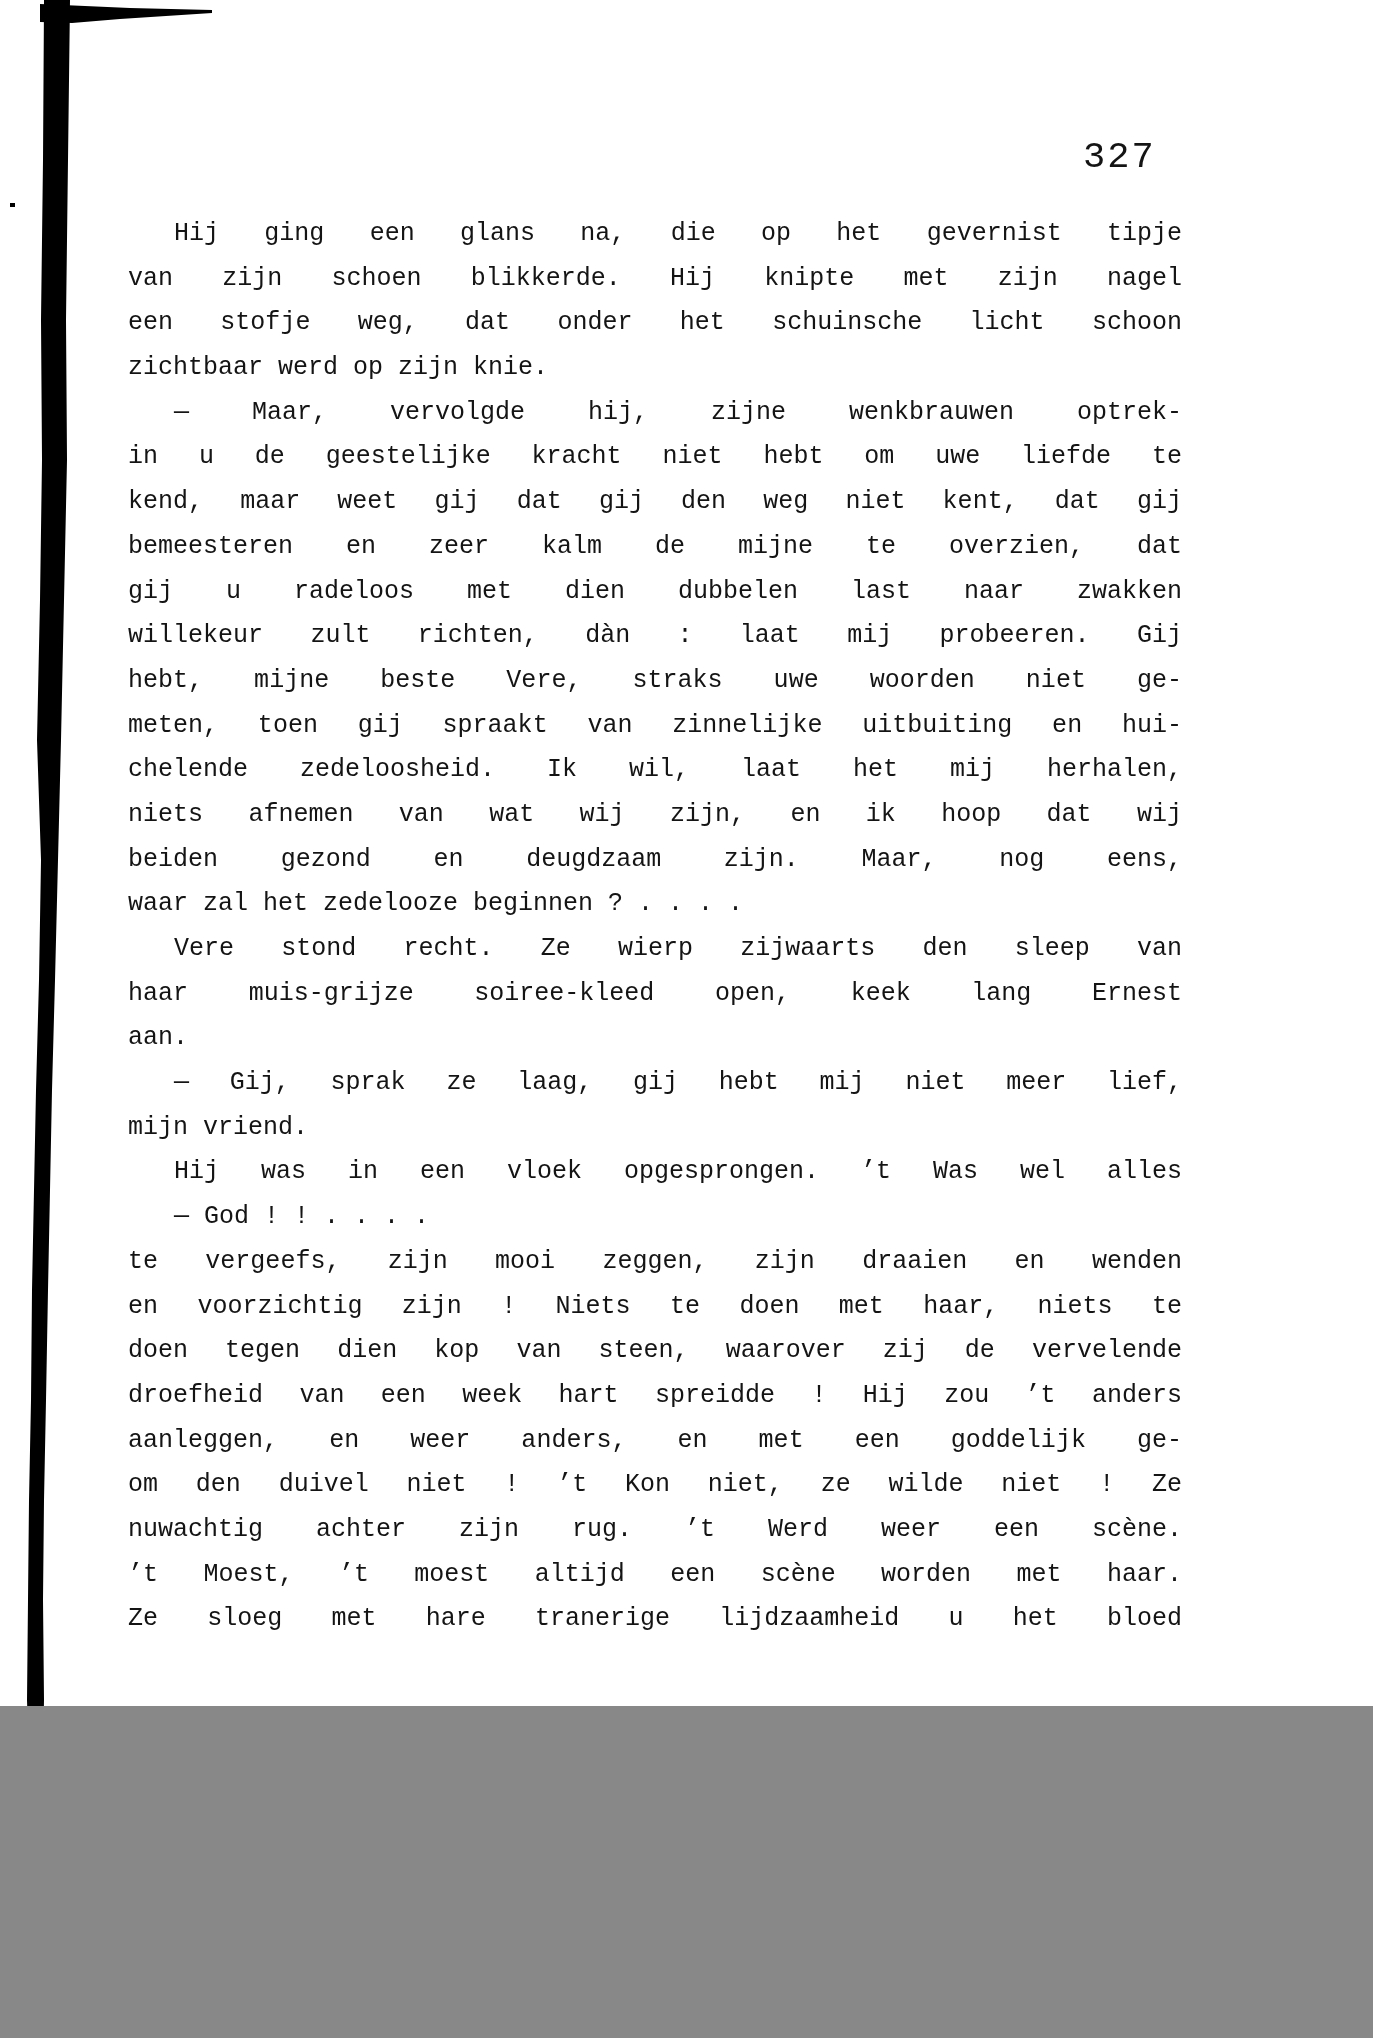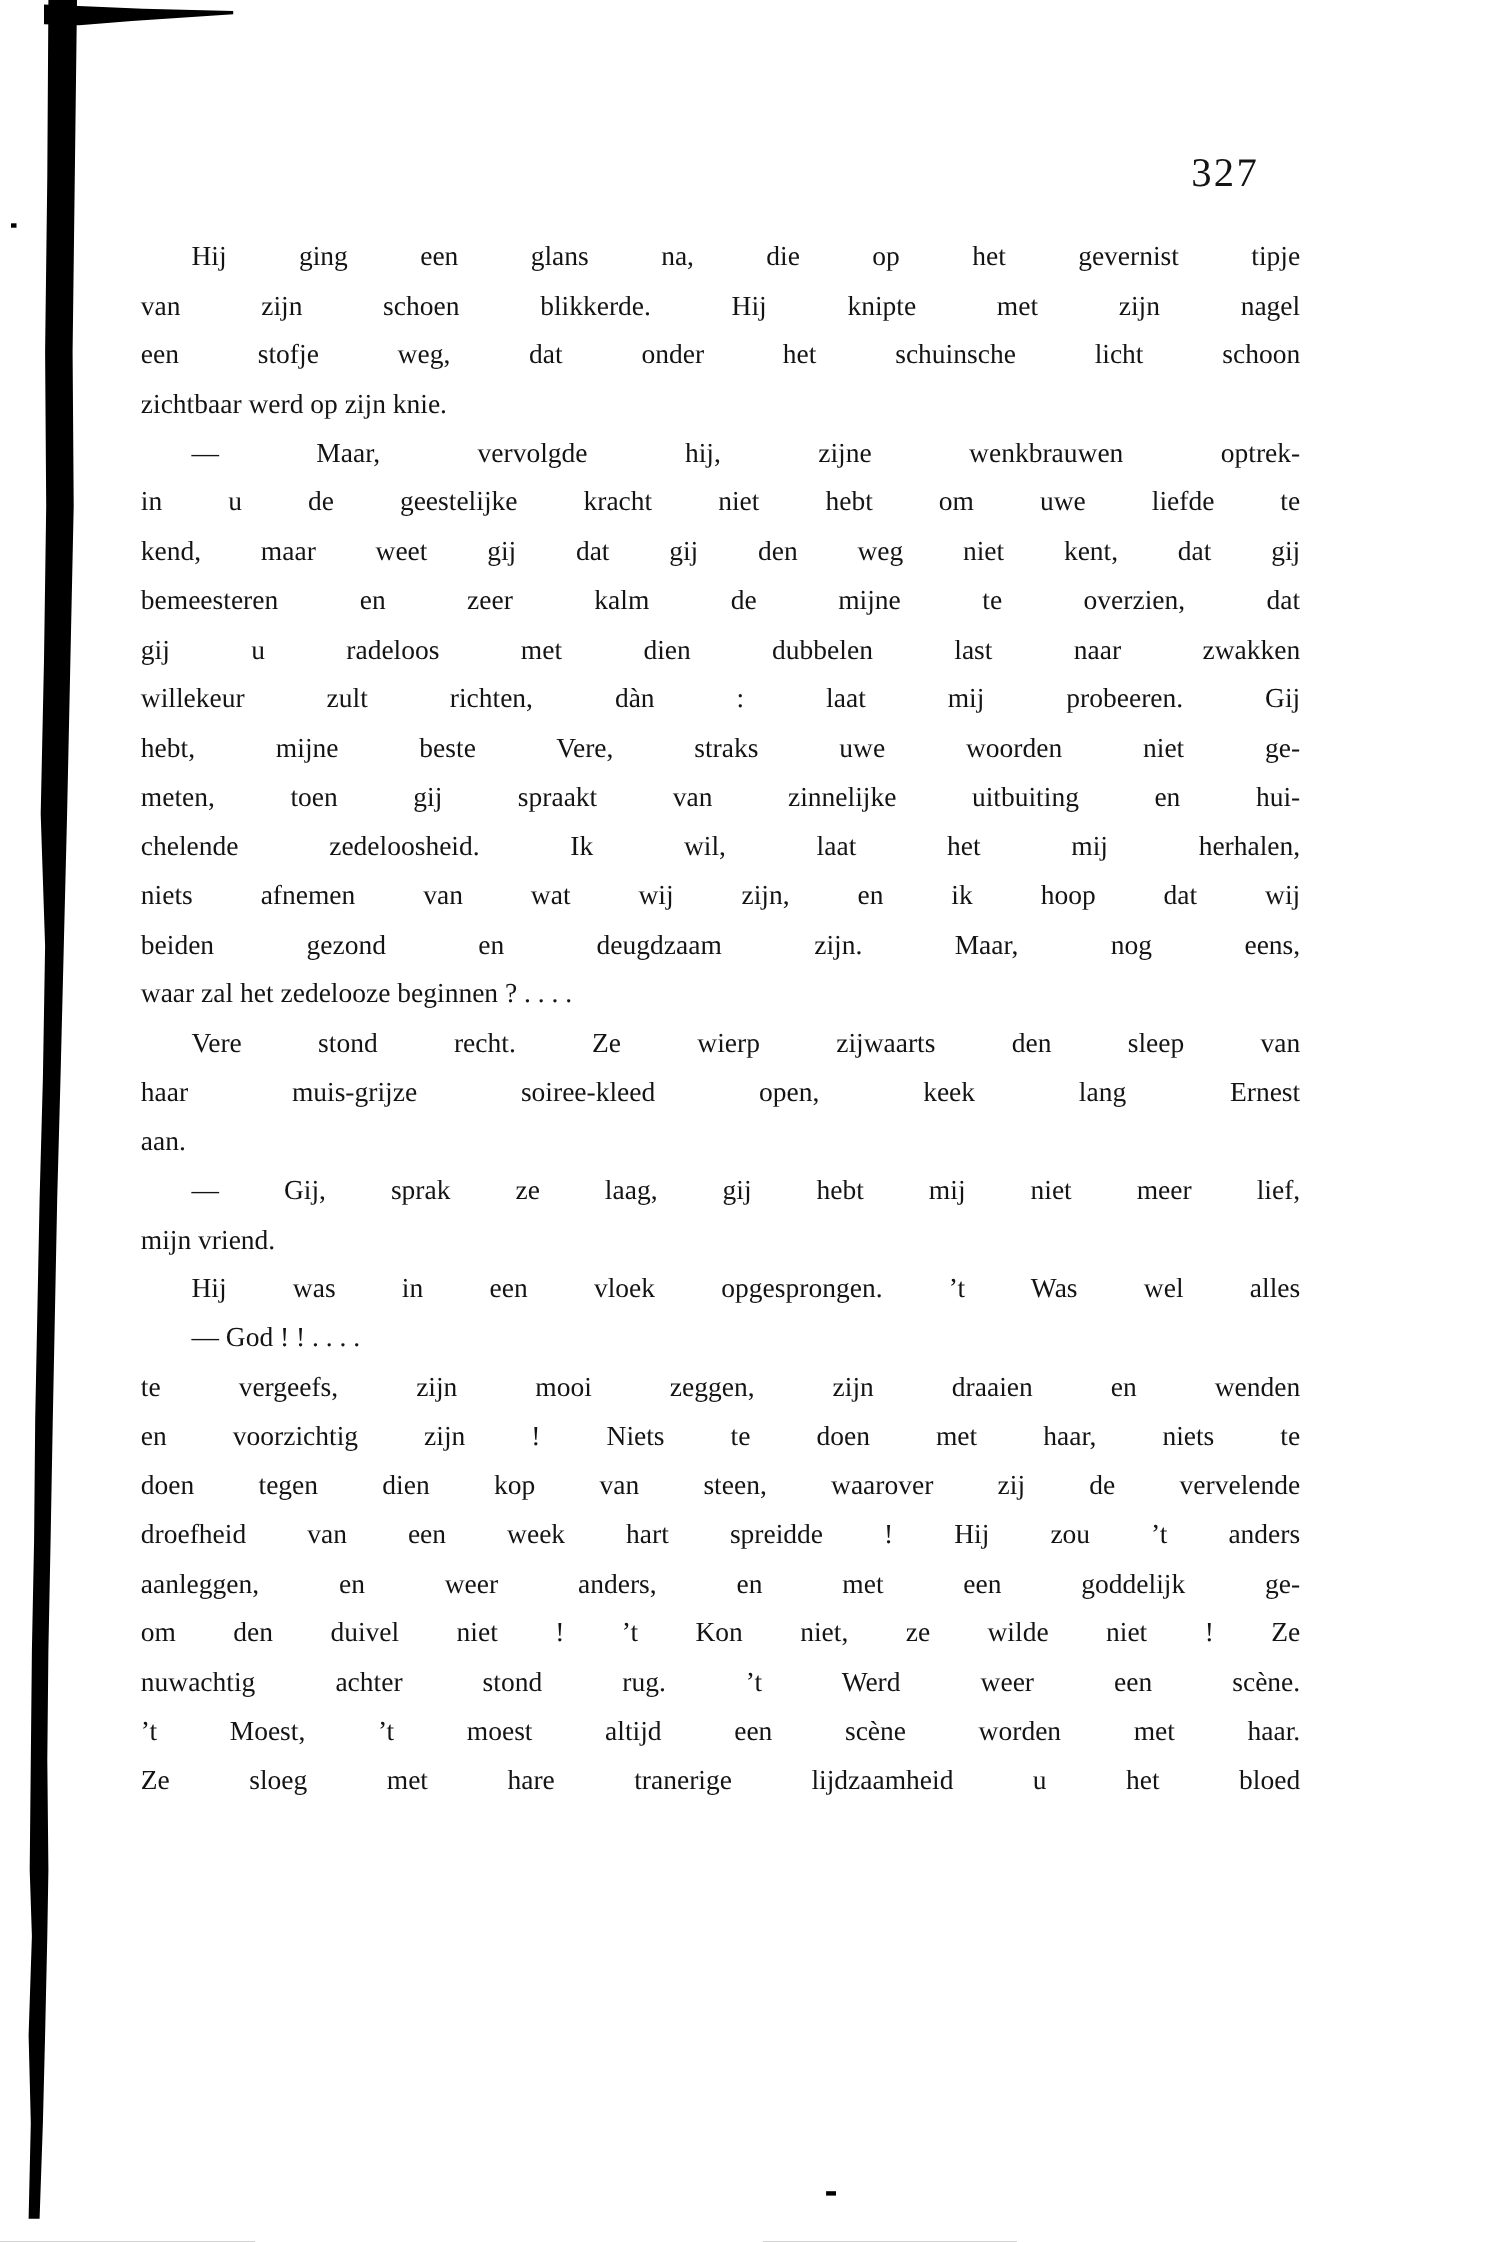--- a/index.html
+++ b/index.html
@@ -1,22 +1,22 @@
 <!DOCTYPE html>
 <html><head>
 <meta charset="utf-8">
 <style>
   html, body { margin: 0; padding: 0; background: #888; }
   #page {
     position: relative;
     width: 1373px;
-    height: 2038px;
+    height: 1706px;
     background: #ffffff;
     overflow: hidden;
-    font-family: Liberation Serif, serif;
+    font-family: Liberation Mono, monospace;
     color: #141414;
   }
   #scan-artifacts {
     position: absolute;
     left: 0; top: 0;
     width: 1373px; height: 2038px;
     pointer-events: none;
   }
   #page-number {
     position: absolute;
@@ -93,18 +93,18 @@
       <div class="line indent">— Gij, sprak ze laag, gij hebt mij niet meer lief,</div>
       <div class="line end">mijn vriend.</div>
       <div class="line indent">Hij was in een vloek opgesprongen. ’t Was wel alles</div>
       <div class="line indent end">— God ! ! . . . .</div>
       <div class="line">te vergeefs, zijn mooi zeggen, zijn draaien en wenden</div>
       <div class="line">en voorzichtig zijn ! Niets te doen met haar, niets te</div>
       <div class="line">doen tegen dien kop van steen, waarover zij de vervelende</div>
       <div class="line">droefheid van een week hart spreidde ! Hij zou ’t anders</div>
       <div class="line">aanleggen, en weer anders, en met een goddelijk ge-</div>
       <div class="line">om den duivel niet ! ’t Kon niet, ze wilde niet ! Ze</div>
-      <div class="line">nuwachtig achter stond rug. ’t Werd weer een scène.</div>
+      <div class="line">nuwachtig achter zijn rug. ’t Werd weer een scène.</div>
       <div class="line">’t Moest, ’t moest altijd een scène worden met haar.</div>
       <div class="line">Ze sloeg met hare tranerige lijdzaamheid u het bloed</div>
     </div>
 
 </div>
 
 </body></html>

